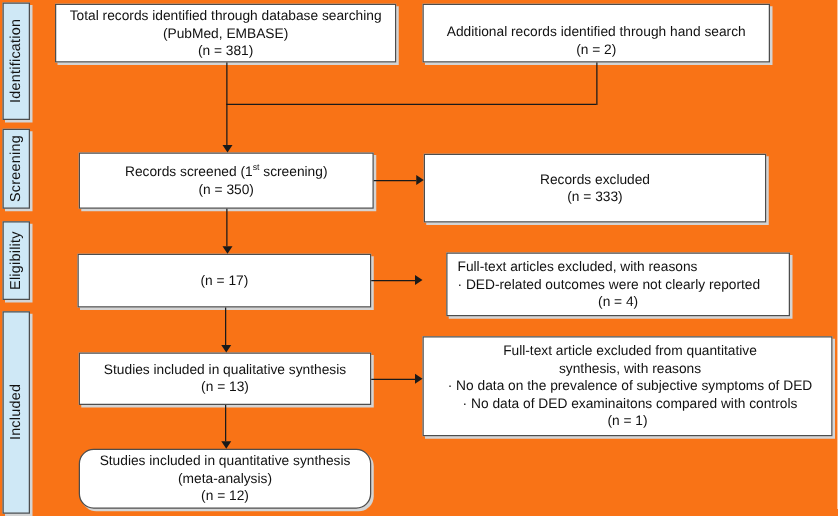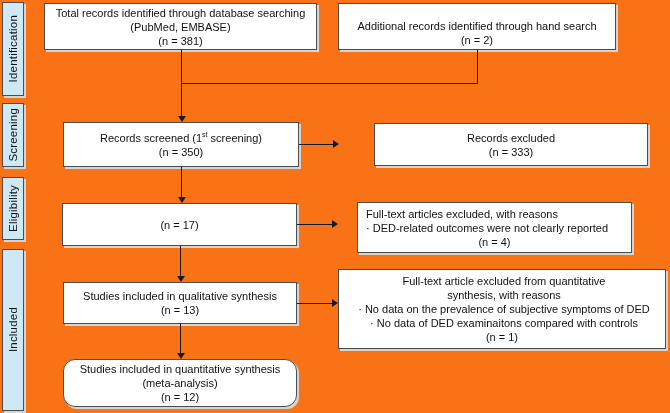--- a/index.html
+++ b/index.html
@@ -70,21 +70,21 @@
   </div>
   <div class="fbox" style="left:338px;top:3px;width:278px;height:47px;justify-content:flex-end;">
     <div class="ln">Additional records identified through hand search</div>
     <div class="ln">(n = 2)</div>
   </div>
 
   <div class="fbox" style="left:63px;top:122px;width:236px;height:45px;">
     <div class="ln"><span>Records screened (1</span><sup class="sp">st</sup><span> screening)</span></div>
     <div class="ln">(n = 350)</div>
   </div>
-  <div class="fbox" style="left:339px;top:123px;width:274px;height:43px;margin-left:35px;">
+  <div class="fbox" style="left:339px;top:123px;width:274px;height:55px;">
     <div class="ln">Records excluded</div>
     <div class="ln">(n = 333)</div>
   </div>
 
   <div class="fbox" style="left:62px;top:203px;width:235px;height:43px;">
     <div class="ln">(n = 17)</div>
   </div>
   <div class="fbox left-align" style="left:338px;top:202px;width:275px;height:51px;margin-left:19px;">
     <div class="ln">Full-text articles excluded, with reasons</div>
     <div class="ln">· DED-related outcomes were not clearly reported</div>

